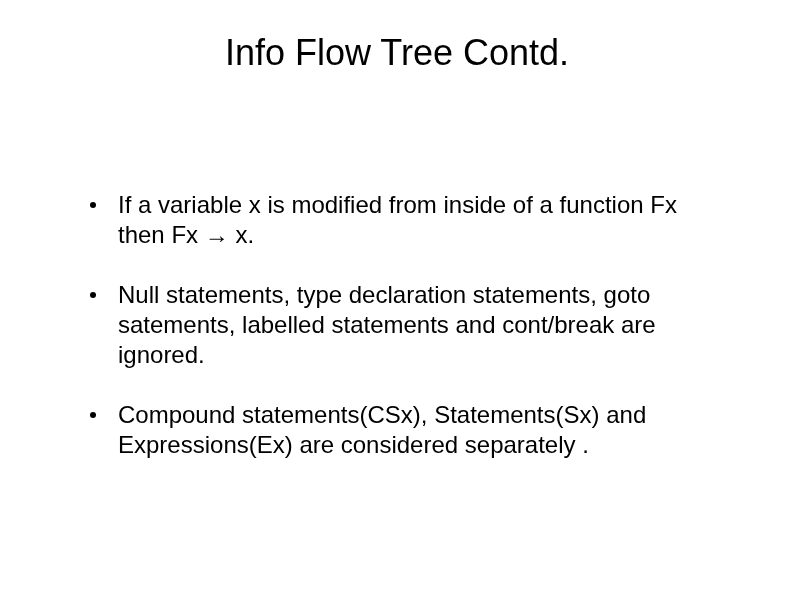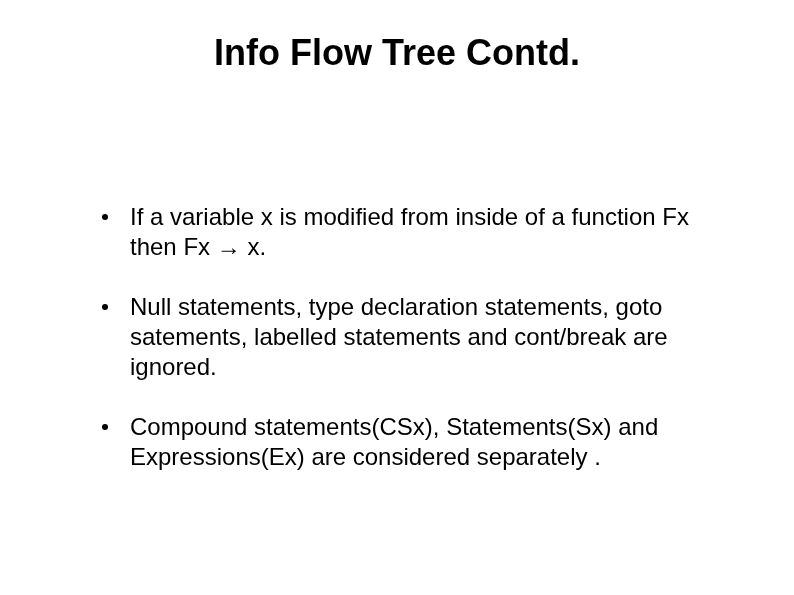--- a/index.html
+++ b/index.html
@@ -17,31 +17,31 @@
     position: relative;
     box-sizing: border-box;
   }
   .title {
     position: absolute;
     top: 32px;
     left: 0;
     width: 100%;
     text-align: center;
     font-size: 36px;
-    font-weight: 700;
+    font-weight: 400;
   }
   .content {
     position: absolute;
     top: 190px;
     left: 90px;
     right: 70px;
   }
   ul.bullets {
     list-style: none;
-    margin: 12px;
+    margin: 0;
     padding: 0;
   }
   ul.bullets > li {
     position: relative;
     padding-left: 28px;
     font-size: 24px;
     line-height: 1.25;
     margin-bottom: 30px;
   }
   ul.bullets > li::before {

